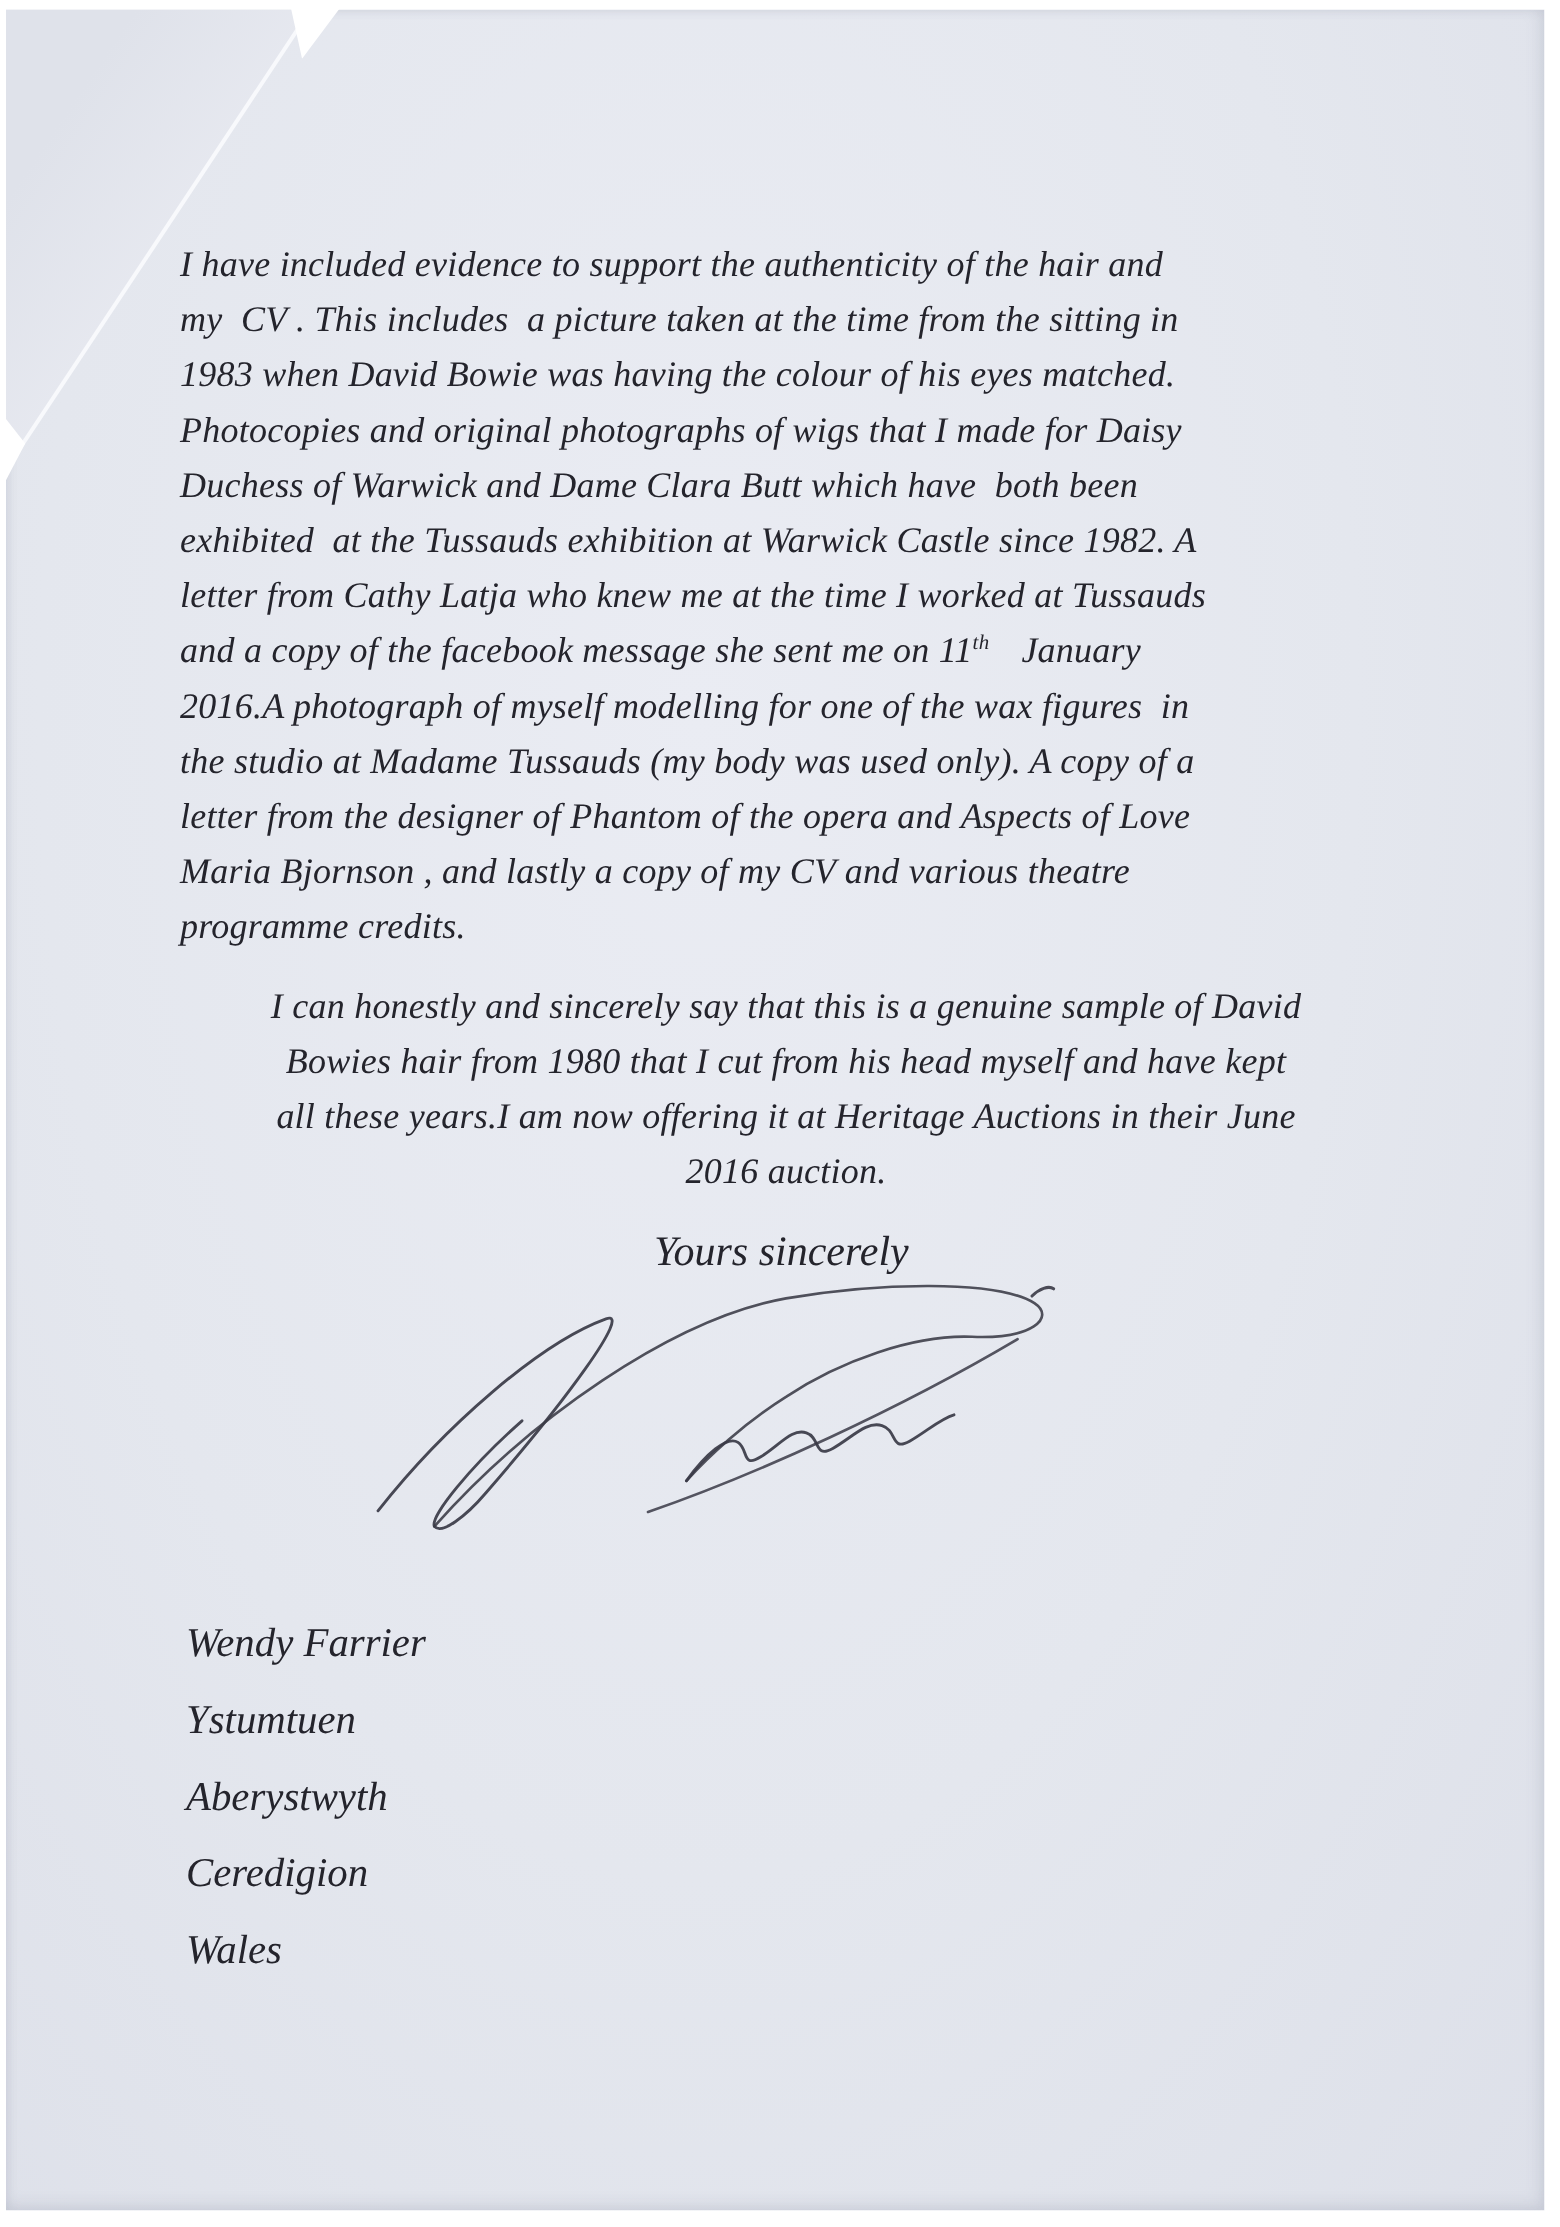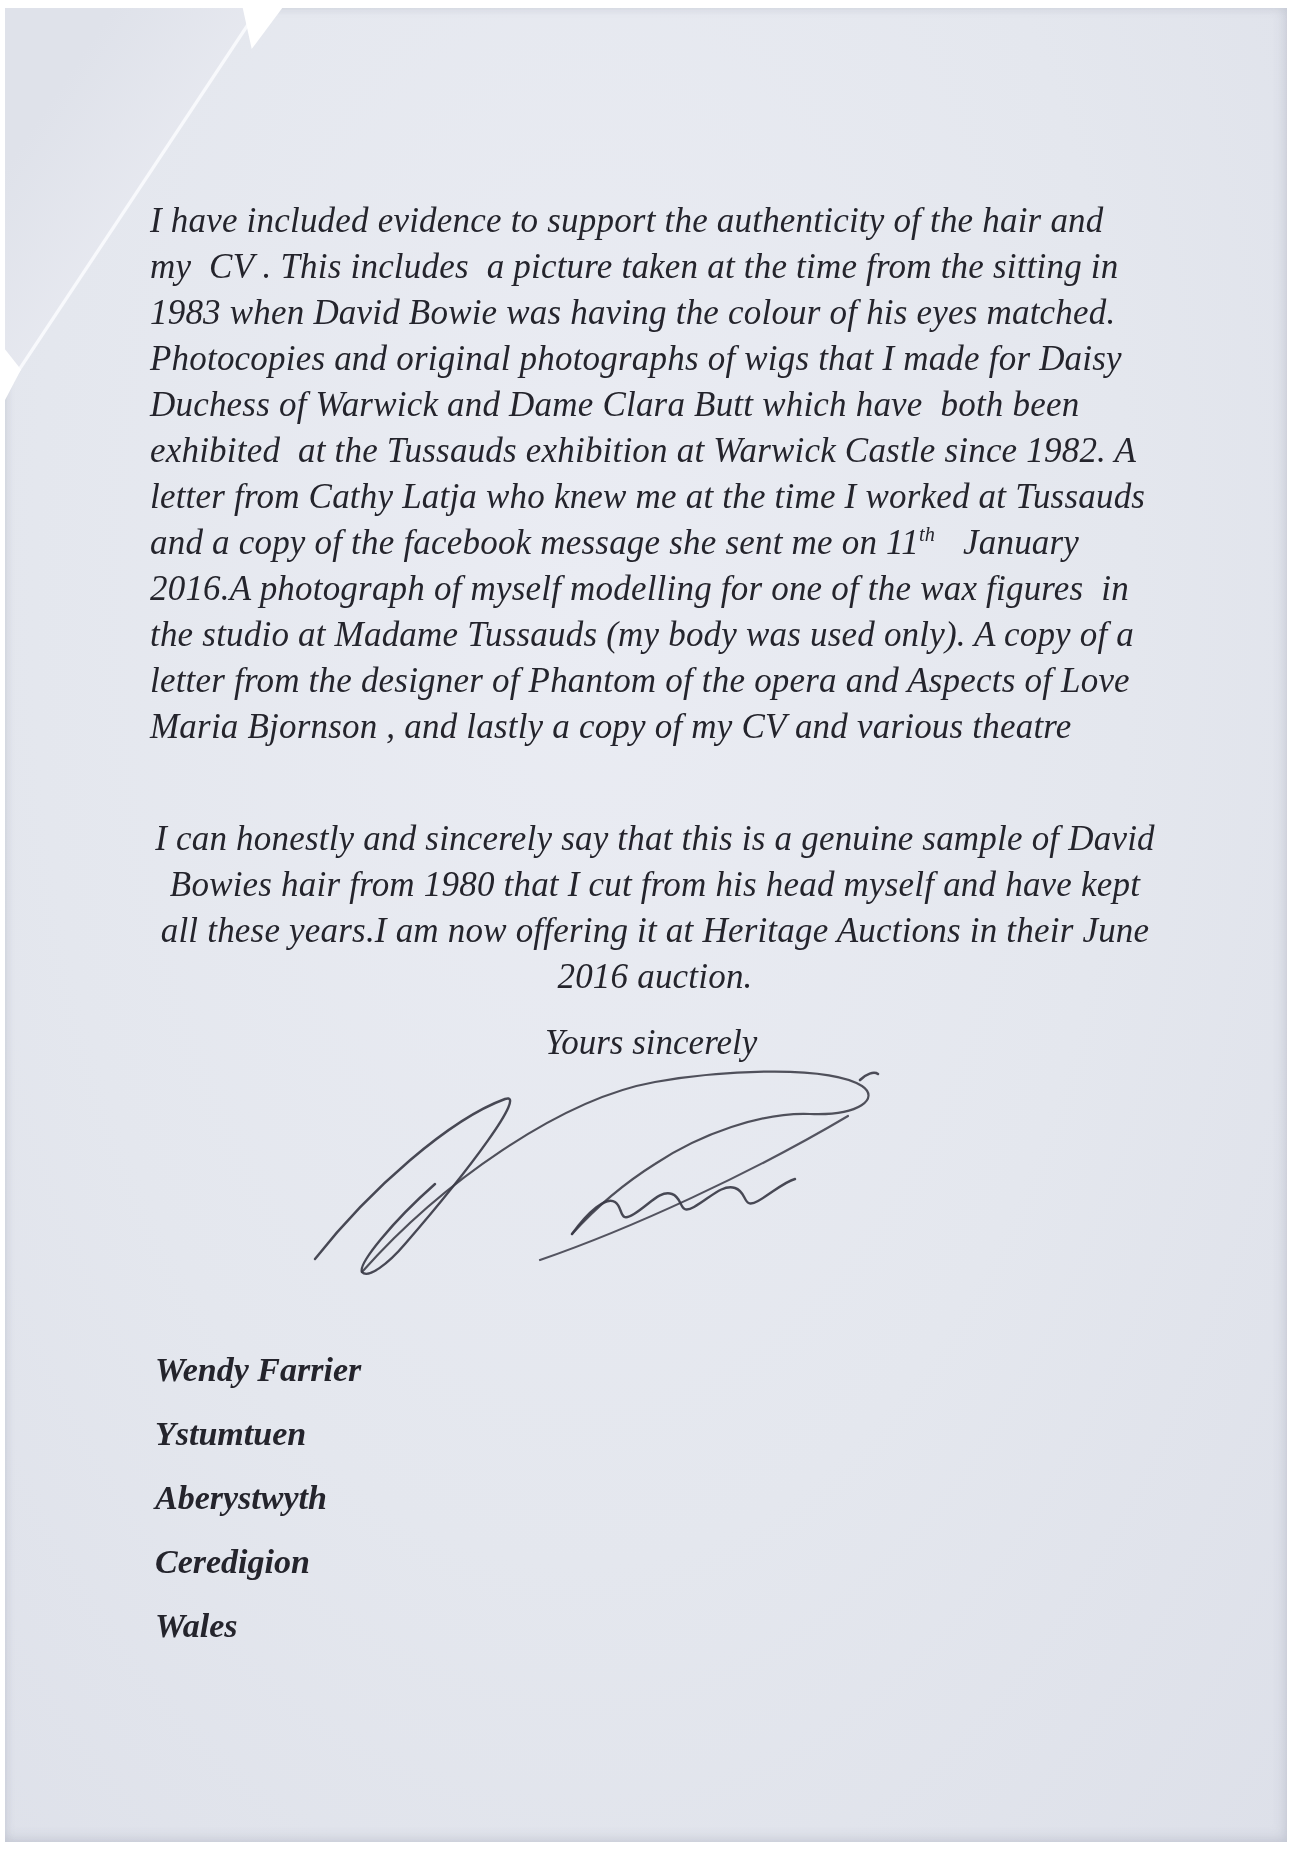--- a/index.html
+++ b/index.html
@@ -53,21 +53,21 @@
   .notch-left{
     position:absolute; left:-1px; top:340px; width:17px; height:54px;
     clip-path:polygon(0 0, 100% 40%, 0 100%);
     background:var(--bg);
     pointer-events:none;
   }
   .body-text{
     position:absolute;
     color:var(--ink);
     font-style:italic;
-    font-size:35px;
+    font-size:30px;
     line-height:46px;
     letter-spacing:0.2px;
   }
   .para1{ left:145px; top:190px; width:1010px; }
   .para2{ left:145px; top:808px; width:1010px;text-align:center; }
   .line{ white-space:pre-wrap; }
   .line sup{
     font-size:0.58em;
     vertical-align:super;
     line-height:0;
@@ -80,21 +80,21 @@
   .signature{
     position:absolute; left:295px; top:1056px; width:590px; height:228px;
   }
   .signature path{
     fill:none; stroke:var(--sig); stroke-linecap:round; stroke-linejoin:round;
   }
   .address{
     position:absolute; left:150px; top:1342px;
     color:var(--ink); font-style:italic; font-size:34px;
   }
-  .address .line{ line-height:40px; margin-bottom:24px;font-weight:bold; }
+  .address .line{ line-height:40px; margin-bottom:24px; }
 </style>
 </head>
 <body>
 
 <div class="paper">
   <div class="fold-shadow"></div>
   <div class="fold-line"></div>
   <div class="fold"></div>
   <div class="notch-top"></div>
   <div class="notch-left"></div>
@@ -105,20 +105,21 @@
       <div class="line">1983 when David Bowie was having the colour of his eyes matched.</div>
       <div class="line">Photocopies and original photographs of wigs that I made for Daisy</div>
       <div class="line">Duchess of Warwick and Dame Clara Butt which have  both been</div>
       <div class="line">exhibited  at the Tussauds exhibition at Warwick Castle since 1982. A</div>
       <div class="line">letter from Cathy Latja who knew me at the time I worked at Tussauds</div>
       <div class="line">and a copy of the facebook message she sent me on 11<sup>th</sup> January</div>
       <div class="line">2016.A photograph of myself modelling for one of the wax figures  in</div>
       <div class="line">the studio at Madame Tussauds (my body was used only). A copy of a</div>
       <div class="line">letter from the designer of Phantom of the opera and Aspects of Love</div>
       <div class="line">Maria Bjornson , and lastly a copy of my CV and various theatre</div>
+      <div class="line">programme credits.</div>
     </div>
 
   <div class="body-text para2">
       <div class="line">I can honestly and sincerely say that this is a genuine sample of David</div>
       <div class="line">Bowies hair from 1980 that I cut from his head myself and have kept</div>
       <div class="line">all these years.I am now offering it at Heritage Auctions in their June</div>
       <div class="line">2016 auction.</div>
     </div>
 
   <div class="closing">Yours sincerely</div>

